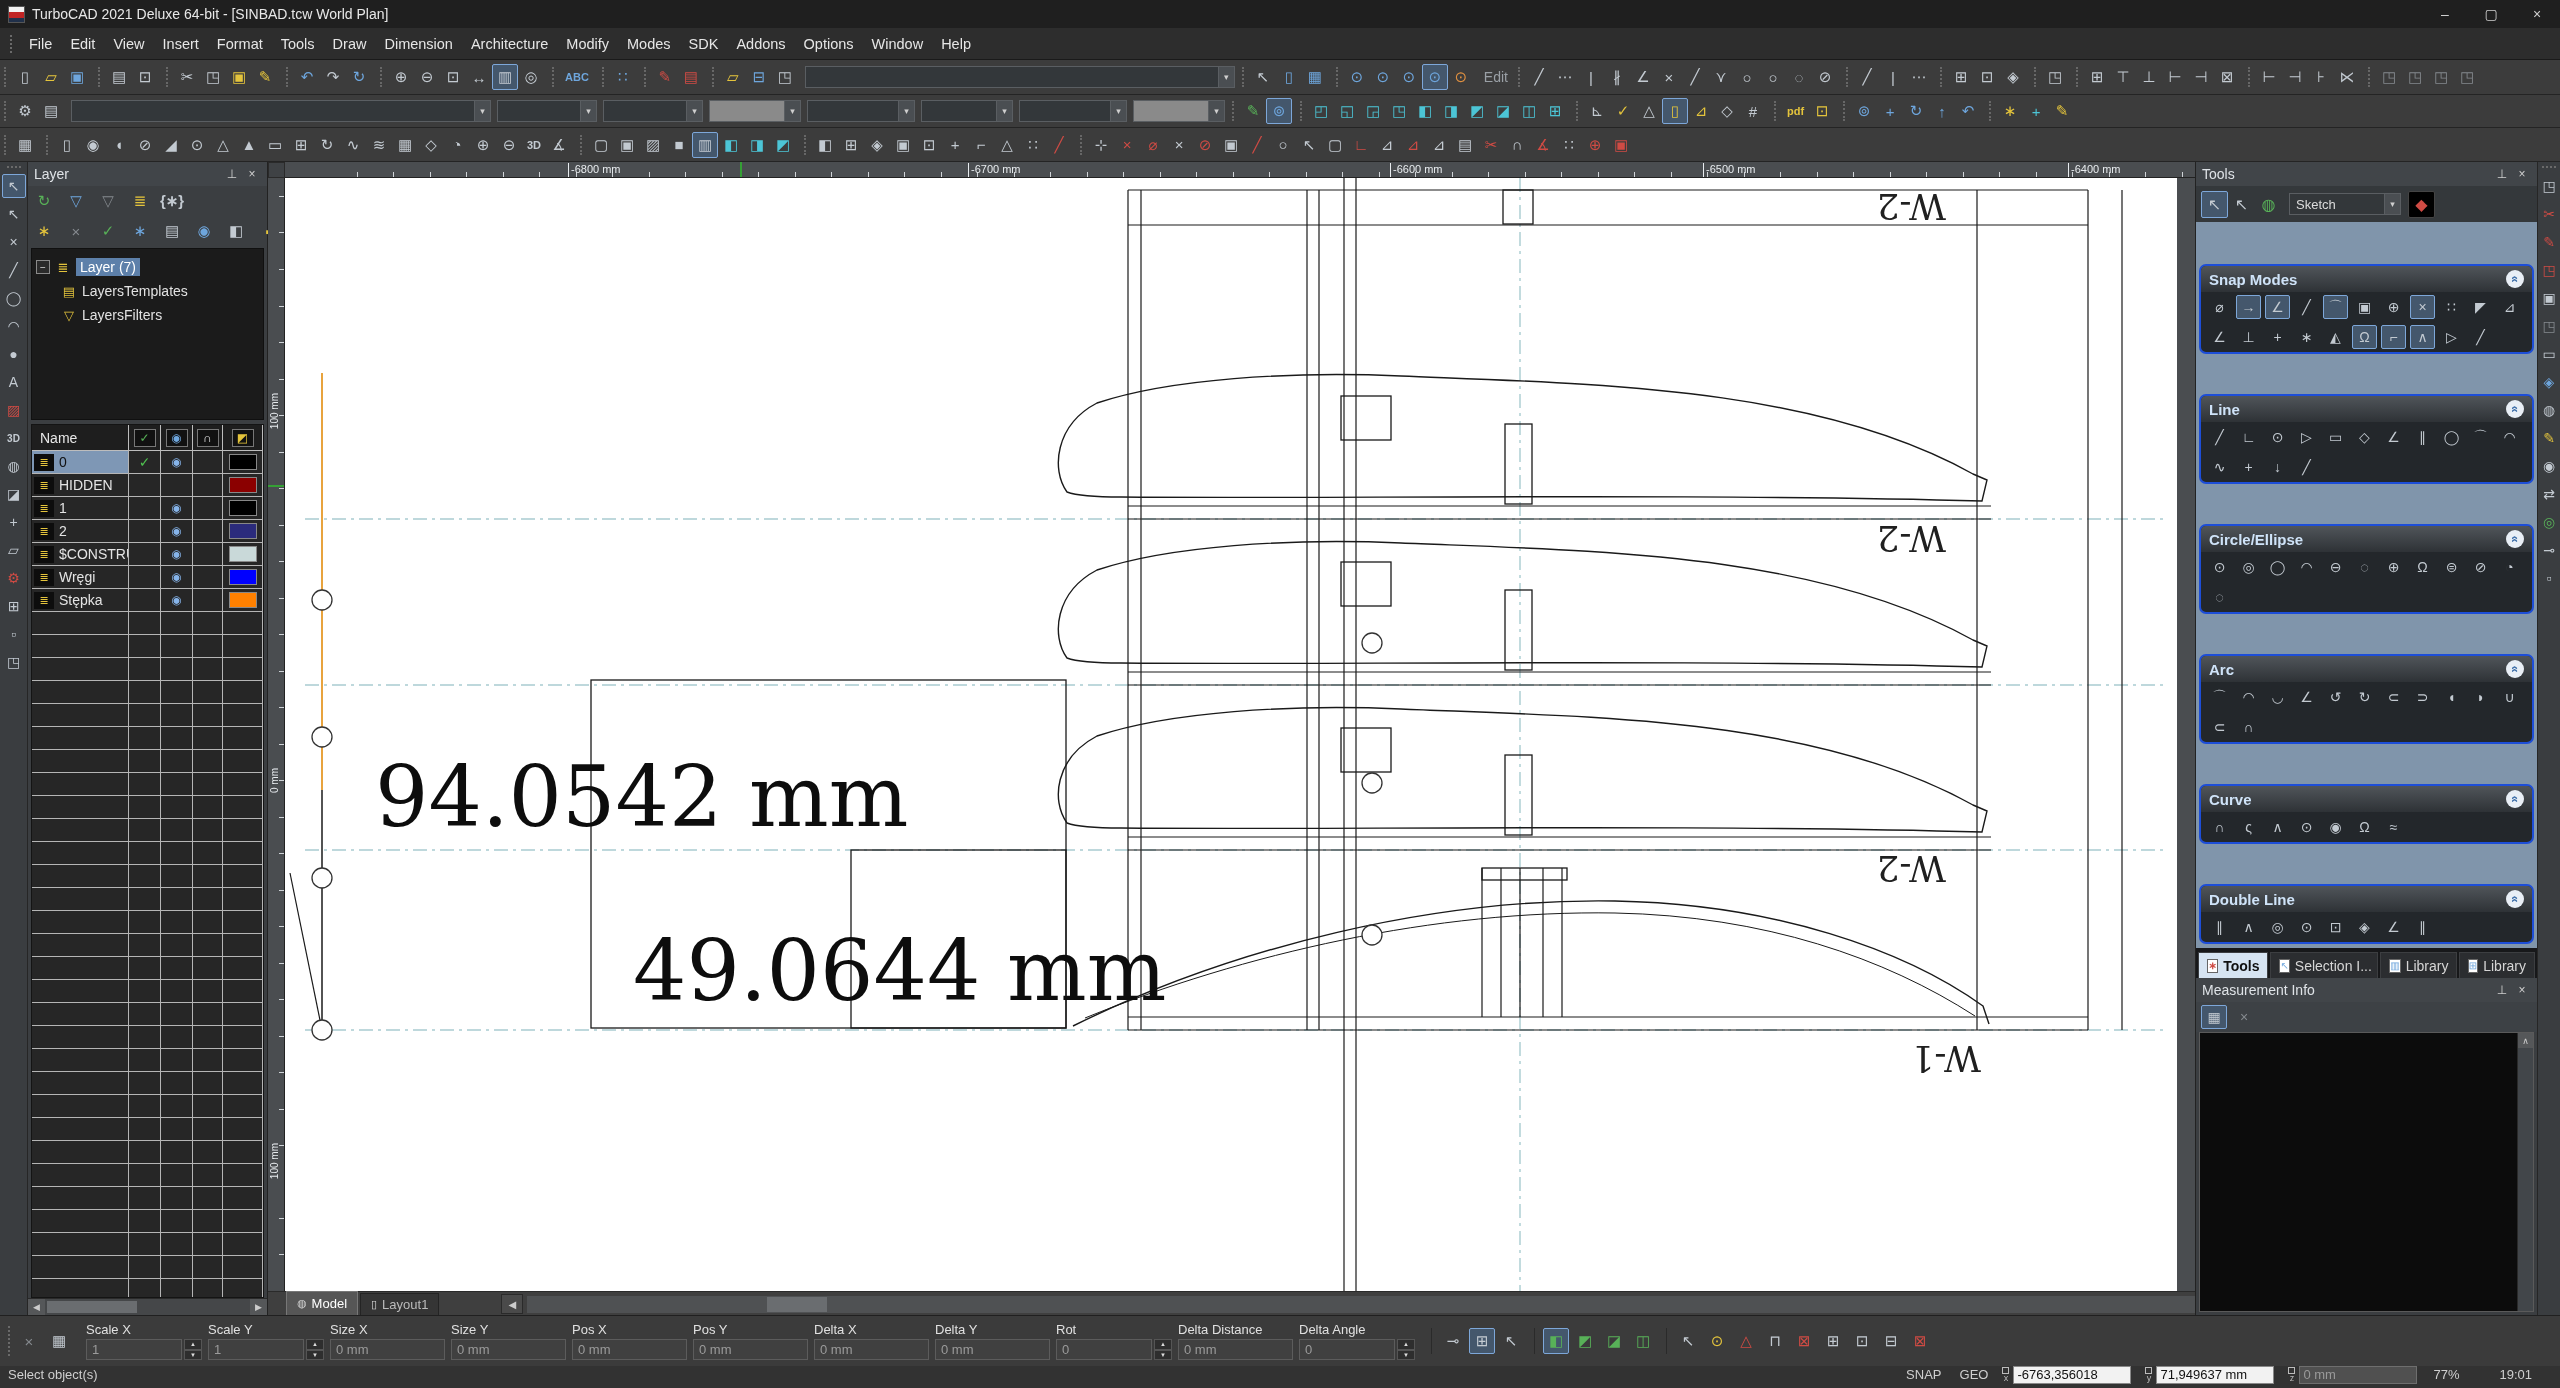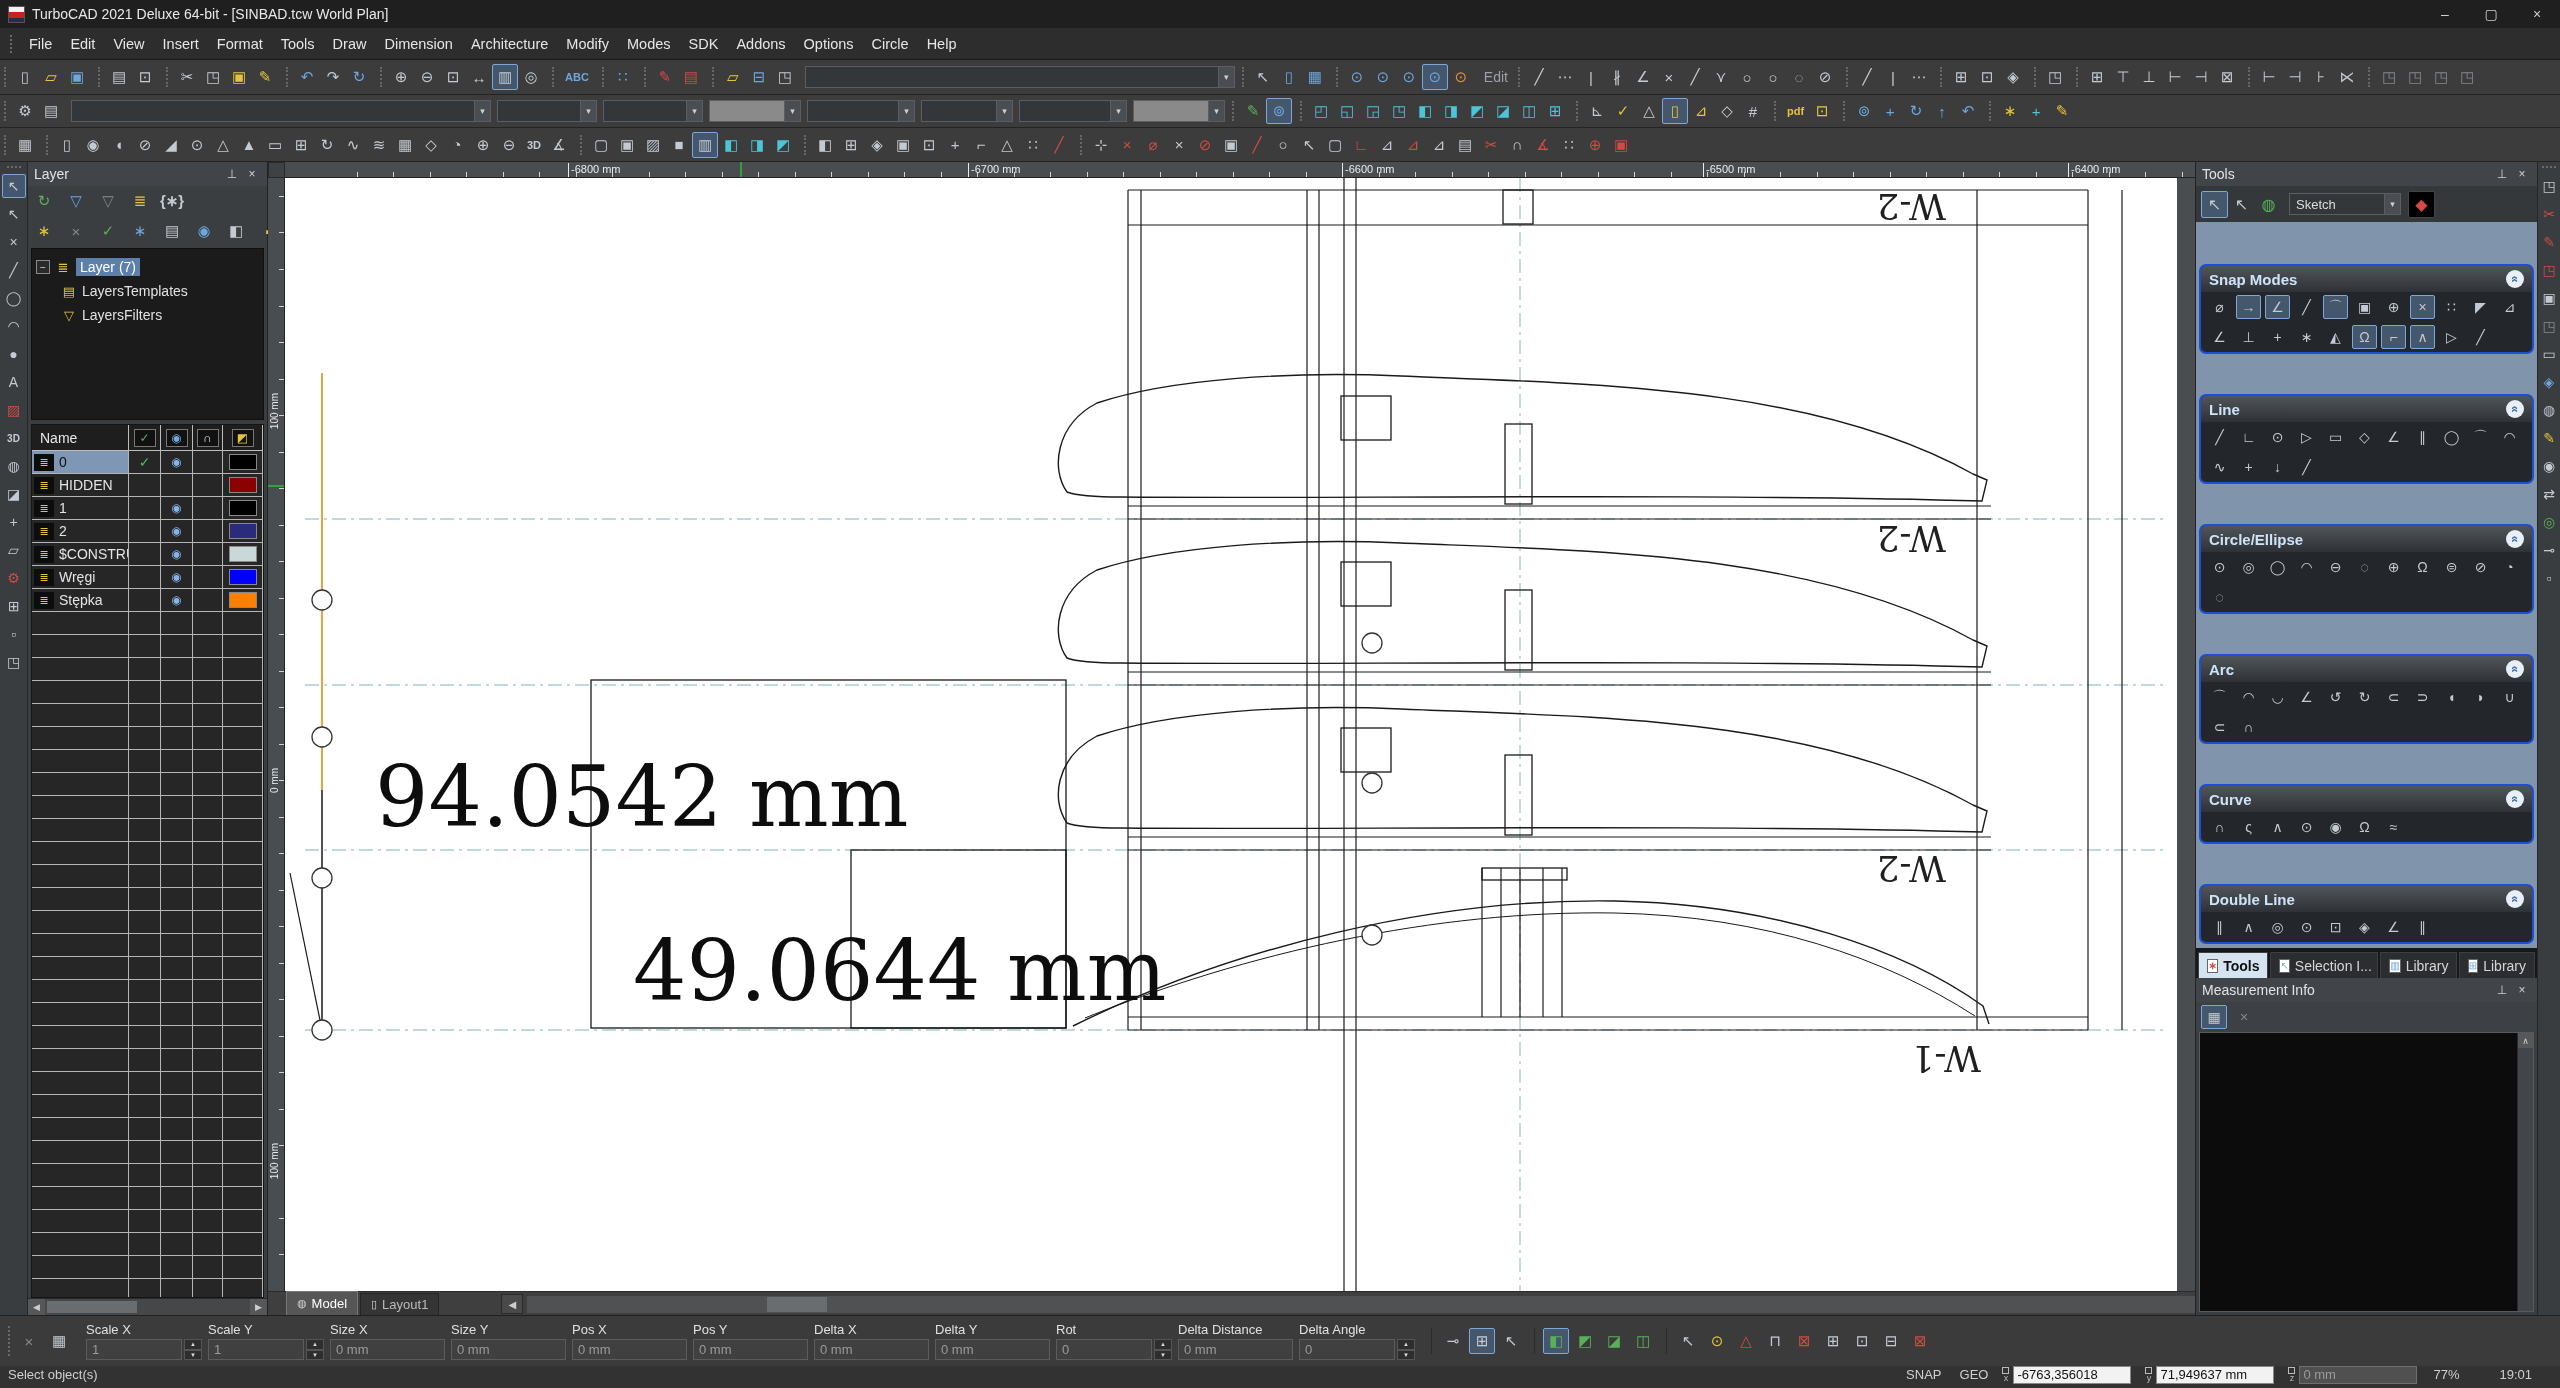--- a/index.html
+++ b/index.html
@@ -218,21 +218,21 @@
       <span class="mitem">Format</span>
       <span class="mitem">Tools</span>
       <span class="mitem">Draw</span>
       <span class="mitem">Dimension</span>
       <span class="mitem">Architecture</span>
       <span class="mitem">Modify</span>
       <span class="mitem">Modes</span>
       <span class="mitem">SDK</span>
       <span class="mitem">Addons</span>
       <span class="mitem">Options</span>
-      <span class="mitem">Circle</span>
+      <span class="mitem">Window</span>
       <span class="mitem">Help</span>
     </div>
 
   <div class="tb tb1">
     <div class="tbg">
         <span class="ic">▯</span>
         <span class="ic c-yellow">▱</span>
         <span class="ic c-blue">▣</span>
       </div>
     <div class="tbg">
@@ -880,21 +880,21 @@
       </div>
     </div>
 
     <div class="canvas">
       <div class="corner"></div>
       <div class="hruler" id="hruler">
         <div class="ticks"></div>
           <div class="hmark"></div>
       <span class="rlabel" style="left: 290px;">-6800 mm</span>
           <span class="rlabel" style="left: 690px;">-6700 mm</span>
-          <span class="rlabel" style="left: 1064px;">-6600 mm</span>
+          <span class="rlabel" style="left: 1112px;">-6600 mm</span>
           <span class="rlabel" style="left: 1425px;">-6500 mm</span>
           <span class="rlabel" style="left: 1790px;">-6400 mm</span>
         </div>
       <div class="vruler" id="vruler">
         <div class="ticks"></div>
           <div class="vmark"></div>
       <span class="vlabel" style="top: 215px;">100 mm</span>
           <span class="vlabel" style="top: 590px;">0 mm</span>
           <span class="vlabel" style="top: 965px;">100 mm</span>
         </div>

